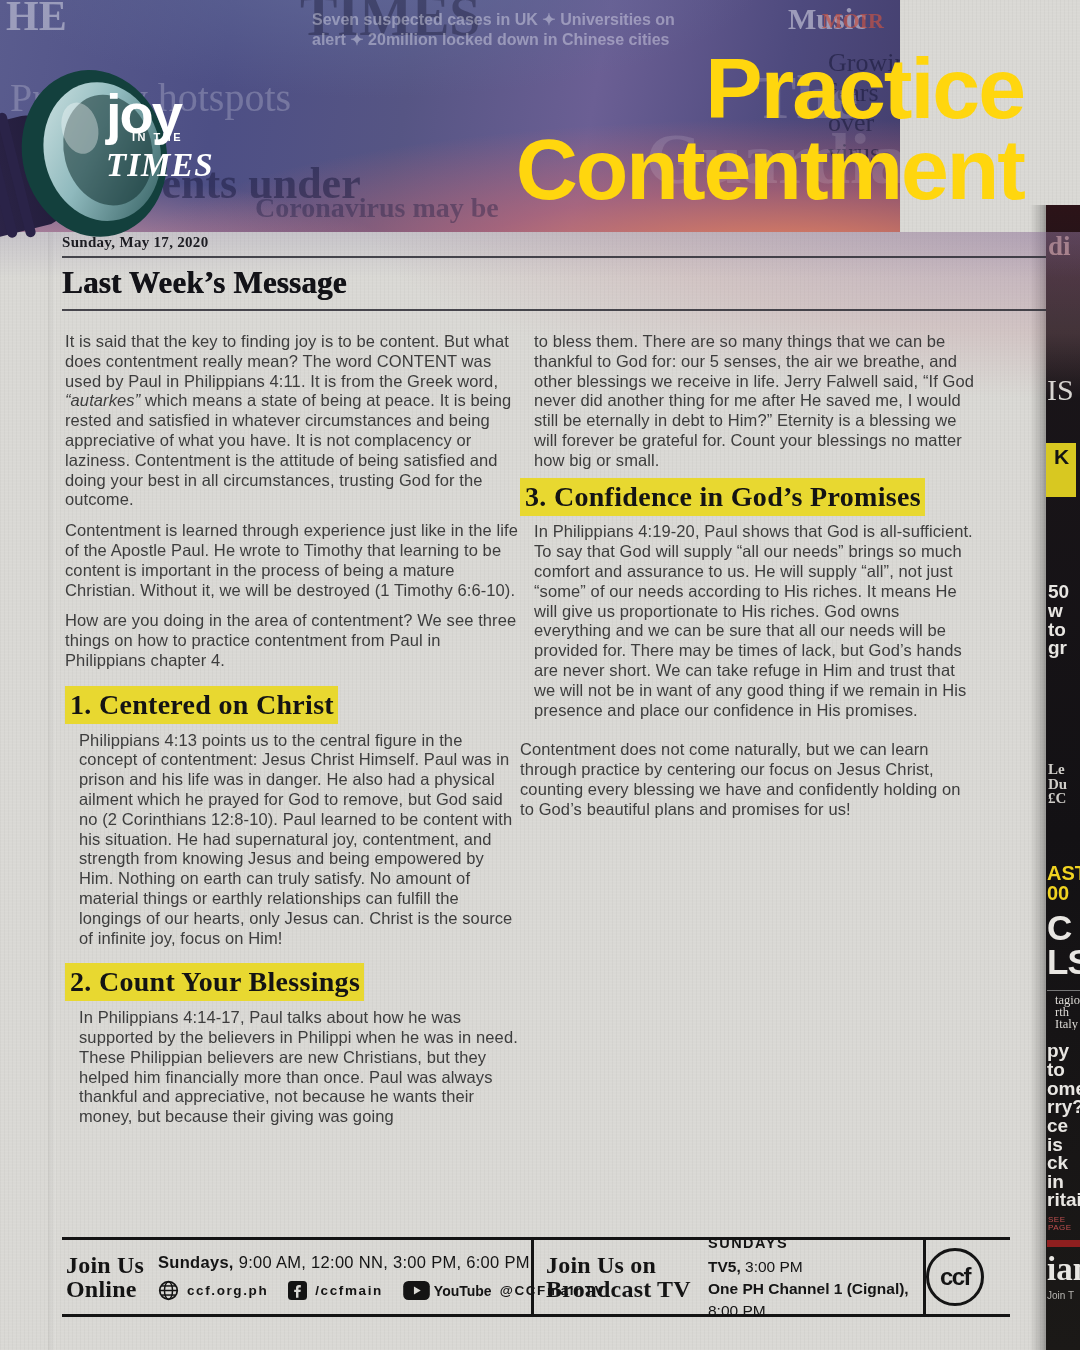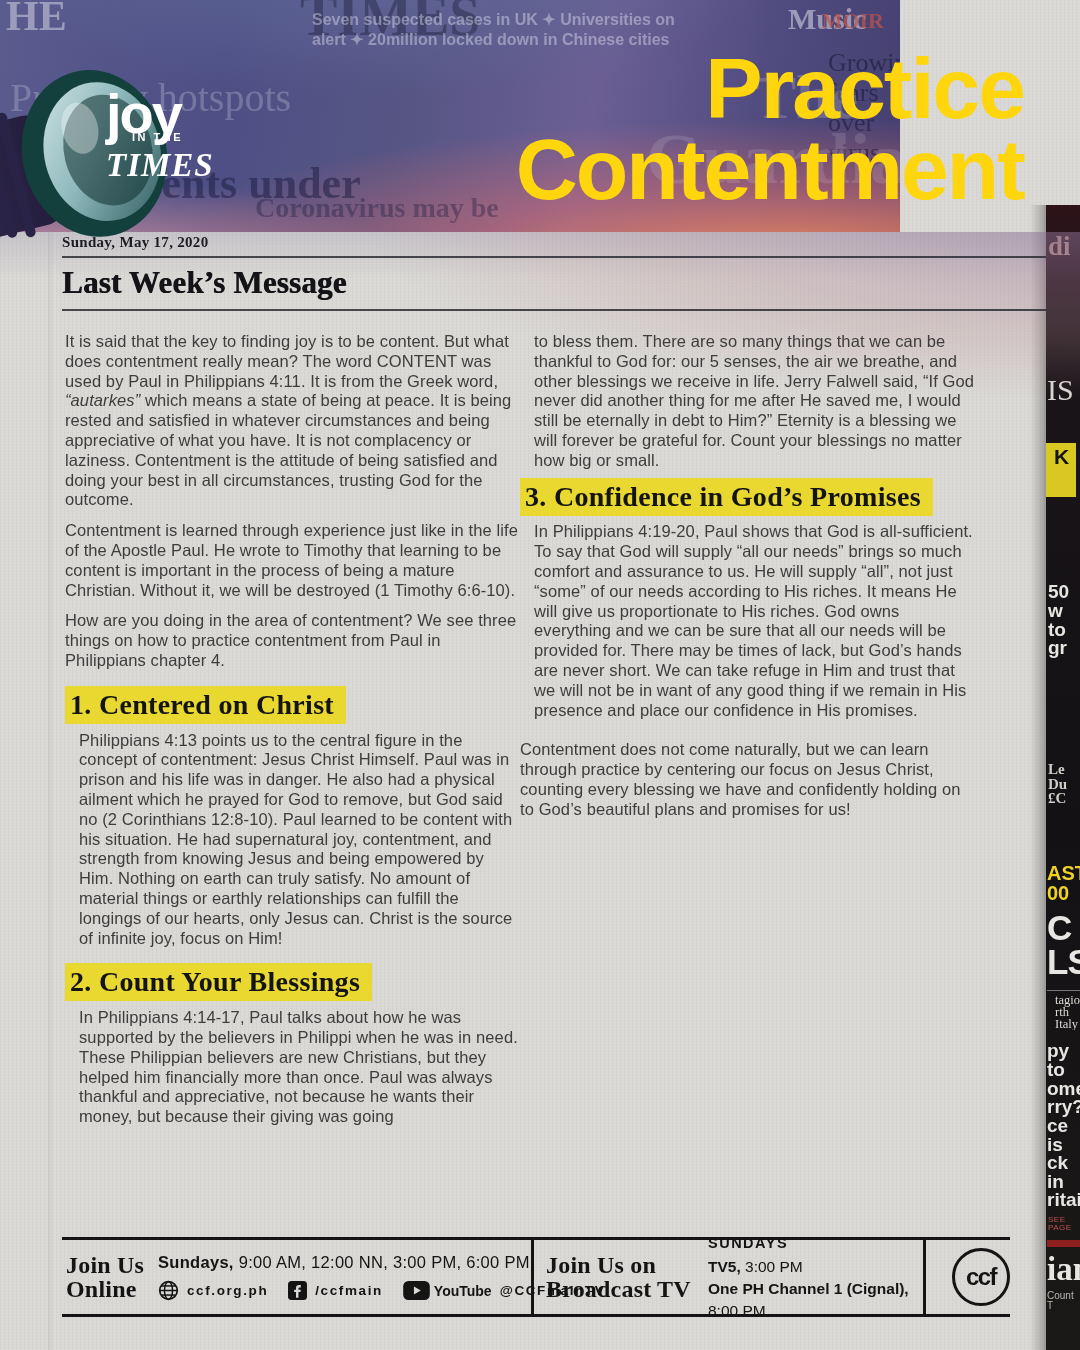--- a/index.html
+++ b/index.html
@@ -81,41 +81,41 @@
 
   
   .columns { position:absolute; left:65px; top:332px; width:947px; display:flex; }
   .col { width:455px; }
   .col-right { width:456px; }
   p { font-size:16.5px; line-height:19.8px; color:#3d3d3d; letter-spacing:0.1px; margin-bottom:11px; }
   .sec { padding-left:14px; }
   h2 { margin:19px 0 10px 0; font-family:"Liberation Serif", serif; font-weight:bold; font-size:28px;
     color:#141414; letter-spacing:0.3px; line-height:1.1; }
   .col-right h2 { margin-top:6px; }
-  mark { background:#e8d830; color:inherit; padding:3px 12px 4px 5px; box-decoration-break:clone; }
+  mark { background:#e8d830; color:inherit; padding:3px 4px 4px 5px; box-decoration-break:clone; }
   .closing { margin-top:20px; }
 
   
   .footer { position:absolute; left:62px; top:1237px; width:948px; height:80px; z-index:5;
     border-top:3px solid #141414; border-bottom:3px solid #141414; display:flex; align-items:center; color:#141414; }
   .serif-label { font-family:"Liberation Serif", serif; font-weight:bold; font-size:24px; line-height:1.02; letter-spacing:0.2px; }
   .cell-online-label { width:92px; padding-left:4px; }
   .cell-online-details { width:377px; padding-left:4px; }
   .schedule { font-size:16.5px; letter-spacing:0.3px; margin-bottom:8px; white-space:nowrap; }
   .schedule b { font-weight:bold; }
   .social-row { display:flex; align-items:center; gap:10px; font-weight:bold; font-size:13.5px; letter-spacing:1.6px; }
   .social-row .grp { display:flex; align-items:center; gap:8px; }
   .social-row .gap { width:22px; }
   .yt-wordmark { font-size:14px; letter-spacing:0; margin-left:-4px; }
   .yt-handle { letter-spacing:1.6px; }
   .vdiv { width:3px; background:#141414; align-self:stretch; }
   .cell-broadcast-label { width:168px; padding-left:12px; }
   .cell-tv { flex:1; padding-left:6px; font-size:15.5px; line-height:1.4; }
   .tv-day { font-weight:bold; font-size:14.5px; letter-spacing:1.5px; margin-bottom:3px; }
-  .cell-logo { width:84px; display:flex; justify-content:flex-end; }
+  .cell-logo { width:84px; display:flex; justify-content:flex-start; }
   .ccf-circle { width:58px; height:58px; border:3.5px solid #141414; border-radius:50%;
     display:flex; align-items:center; justify-content:center;
     font-weight:bold; font-size:24px; letter-spacing:-1.5px; color:#141414; }
 </style>
 </head>
 <body>
 
 <div class="canvas">
 
   <div class="strip">
@@ -136,21 +136,21 @@
     <span class="s-tag">tagion
 rth Italy</span>
     <span class="s-py">py to
 ome
 rry?
 ce is
 ck in
 ritain</span>
     <span class="s-see">SEE PAGE</span>
     <span class="s-ian">ian</span>
-    <span class="s-wom">Count T</span>
+    <span class="s-wom">Join T</span>
   </div>
   <div class="paper-edge"></div>
   <div class="crease"></div>
 
   <div class="hero">
     <span class="f-he">HE</span>
     <span class="f-times">TIMES</span>
     <span class="f-property">Property hotspots</span>
     <span class="f-sports">sports events under</span>
     <span class="f-corona">Coronavirus may be</span>

